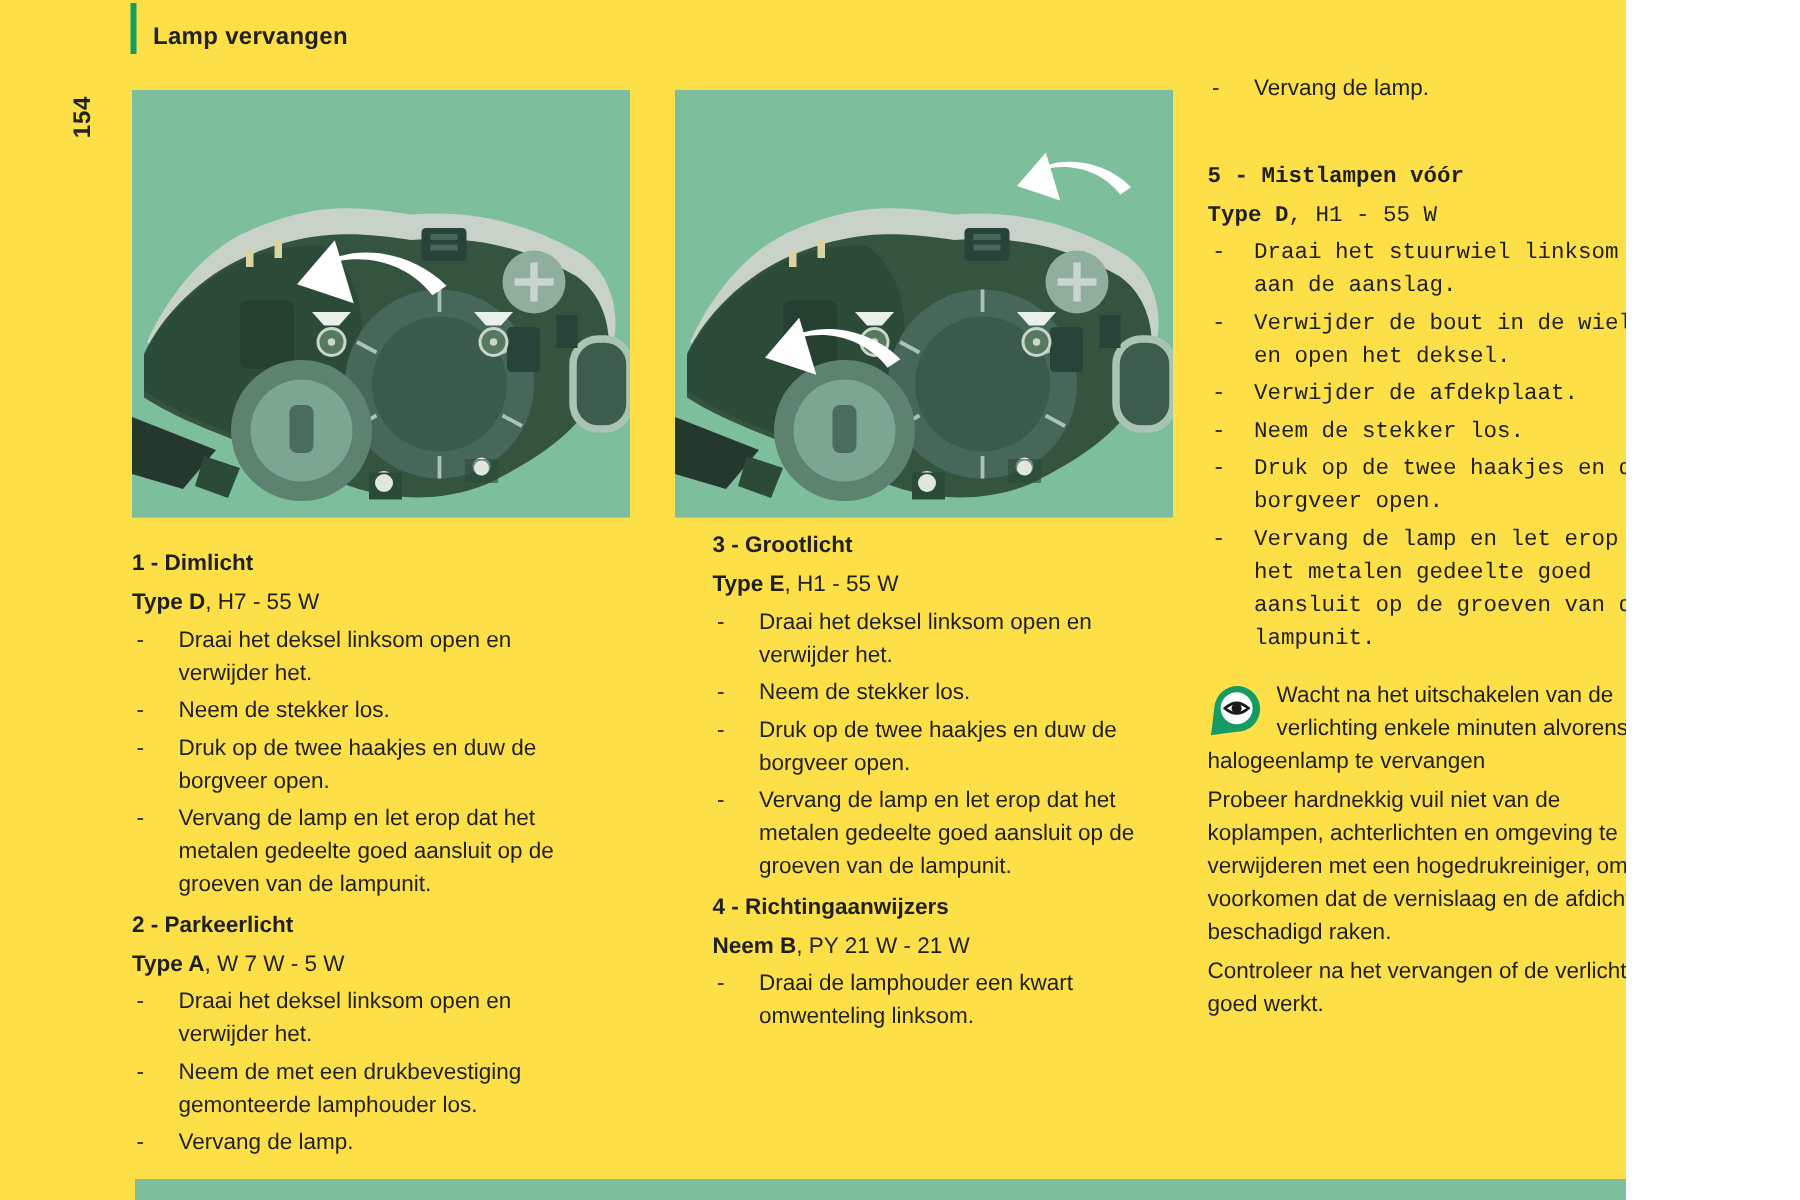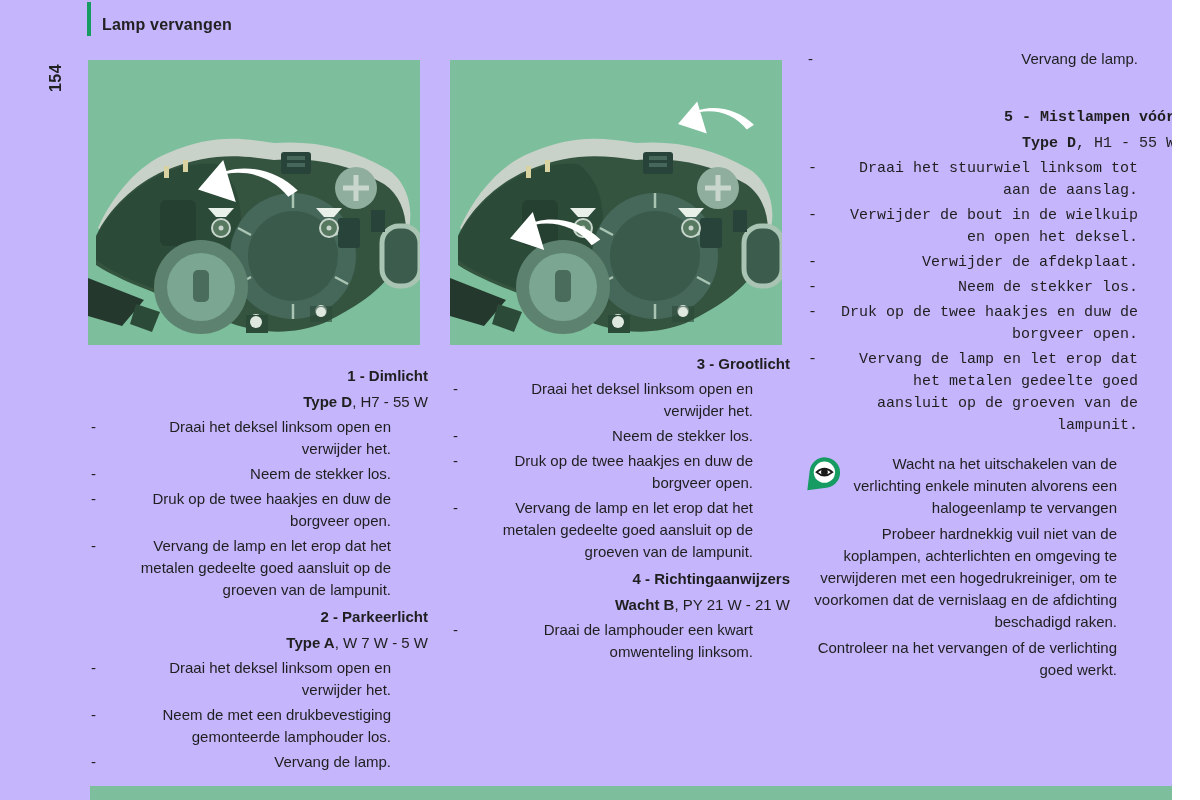--- a/index.html
+++ b/index.html
@@ -3,21 +3,21 @@
 <meta charset="utf-8">
 <style>
   html,body{margin:0;padding:0;}
   body{
     width:1200px;height:800px;
     background:#ffffff;
     font-family:"Liberation Sans", sans-serif;
     color:#1f1f1f;
     -webkit-font-smoothing:antialiased;
   }
-  .page{position:relative;width:1172px;height:800px;overflow:hidden;background:#c4b5fd;text-align:right;}
+  .page{position:relative;width:1084px;height:800px;overflow:hidden;background:#fde047;}
 
   
   .header{position:absolute;left:87px;top:2px;display:flex;align-items:flex-end;}
   .accent-bar{width:4px;height:34px;background:#169b62;margin-right:11px;}
   .page-title{font-size:16px;font-weight:bold;color:#222;letter-spacing:.2px;padding-bottom:2px;}
 
   
   .folio{
     position:absolute;left:36px;top:55px;width:40px;height:46px;
     font-size:16px;font-weight:bold;color:#222;
@@ -27,21 +27,21 @@
 
   
   .panel{position:absolute;top:60px;width:332px;height:285px;background:#7dbf9c;}
   .panel svg{display:block;width:332px;height:285px;}
   .panel-left{left:88px;}
   .panel-right{left:450px;}
 
   
   .col{position:absolute;font-size:15px;line-height:22px;}
   .col1{left:88px;top:364px;width:340px;}
-  .col2{left:450px;top:352px;width:340px;}
+  .col2{left:475px;top:352px;width:340px;}
   .col3{left:805px;top:48px;width:370px;}
 
   h3.sec-heading{font-size:15px;font-weight:bold;margin:0 0 2px 0;line-height:24px;}
   p.typeline{margin:0 0 2px 0;line-height:24px;}
   p.typeline b{font-weight:bold;}
 
   ul.bullets{list-style:none;margin:0;padding:0;}
   ul.bullets li{position:relative;padding-left:31px;margin:0 0 3px 0;max-width:272px;}
   ul.bullets li::before{content:"-";position:absolute;left:3px;top:0;}
   .col3 ul.bullets li{max-width:302px;}
@@ -191,30 +191,31 @@
         <li>Draai het deksel linksom open en verwijder het.</li>
         <li>Neem de met een drukbevestiging gemonteerde lamphouder los.</li>
         <li>Vervang de lamp.</li>
       </ul>
     </div>
   </div>
 
   <div class="col col2">
     <div class="section">
       <h3 class="sec-heading">3 - Grootlicht</h3>
+      <p class="typeline"><b>Type E</b><span>, H1 - 55 W</span></p>
       <ul class="bullets">
         <li>Draai het deksel linksom open en verwijder het.</li>
         <li>Neem de stekker los.</li>
         <li>Druk op de twee haakjes en duw de borgveer open.</li>
         <li>Vervang de lamp en let erop dat het metalen gedeelte goed aansluit op de groeven van de lampunit.</li>
       </ul>
     </div>
     <div class="section section-gap">
       <h3 class="sec-heading">4 - Richtingaanwijzers</h3>
-      <p class="typeline"><b>Wacht B</b><span>, PY 21 W - 21 W</span></p>
+      <p class="typeline"><b>Neem B</b><span>, PY 21 W - 21 W</span></p>
       <ul class="bullets">
         <li>Draai de lamphouder een kwart omwenteling linksom.</li>
       </ul>
     </div>
   </div>
 
   <div class="col col3">
     <div class="section section-first">
       <ul class="bullets">
         <li>Vervang de lamp.</li>

